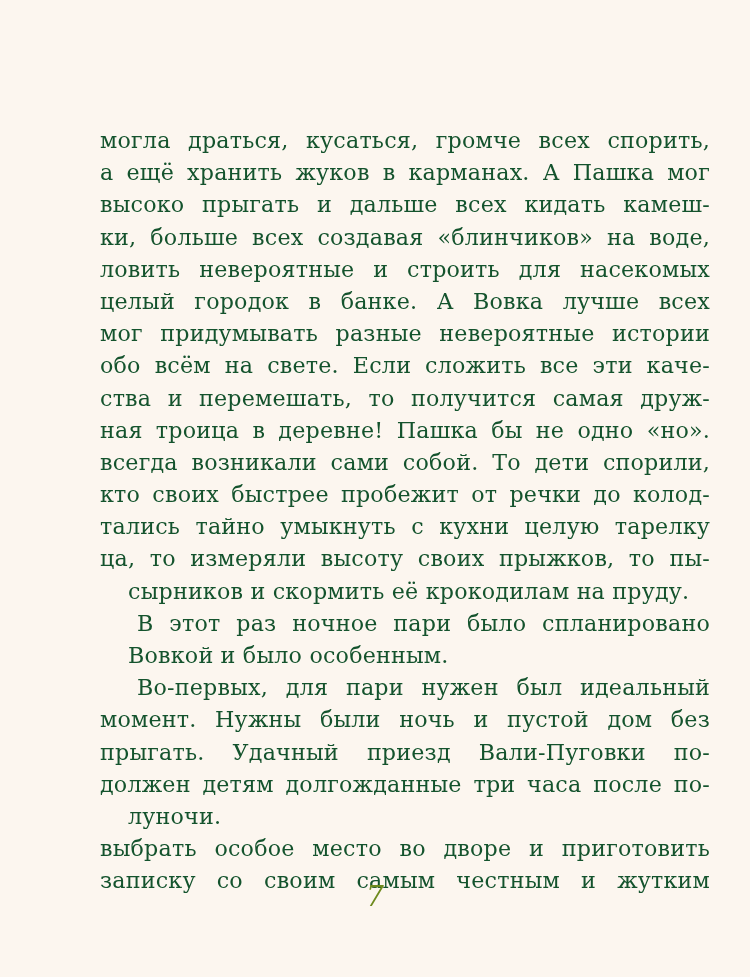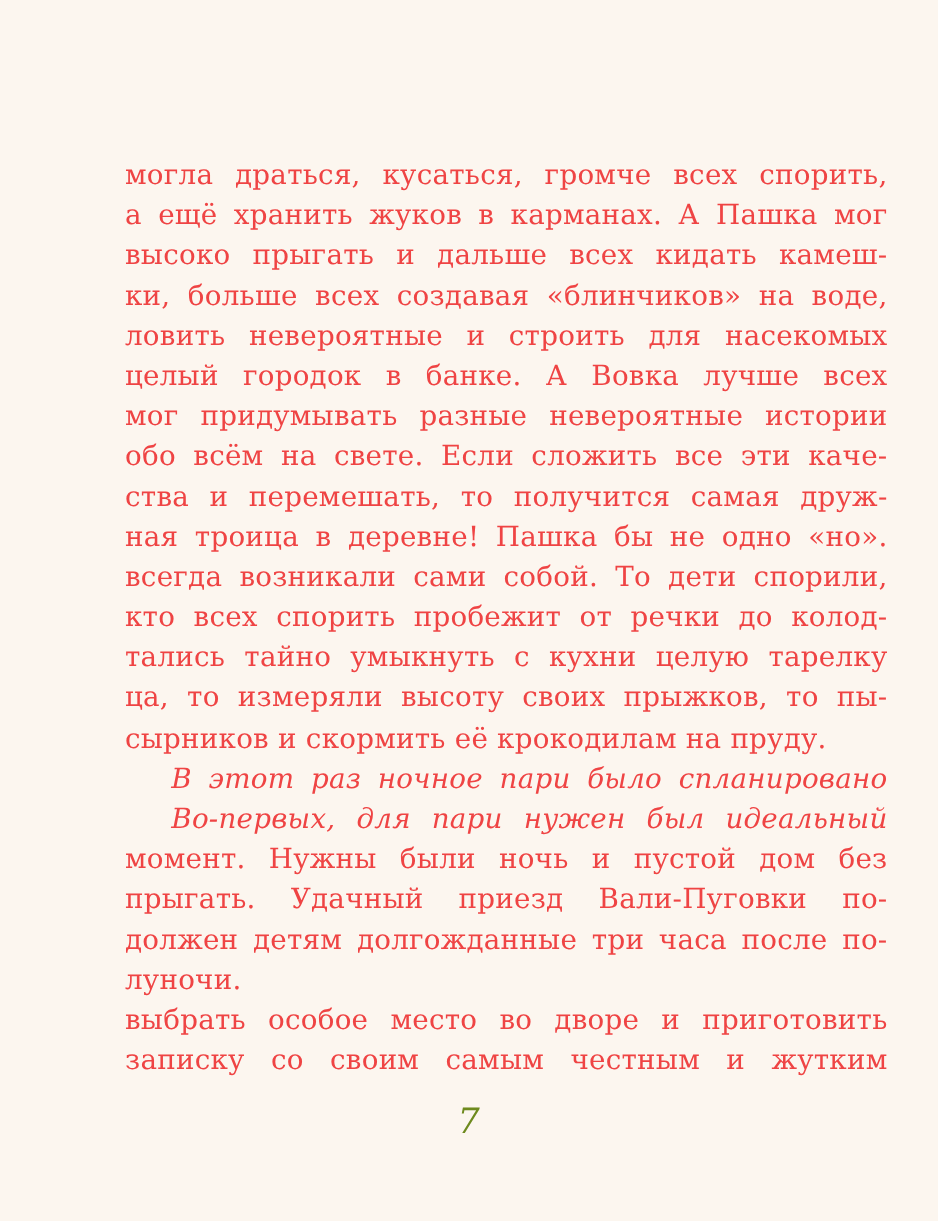--- a/index.html
+++ b/index.html
@@ -1,42 +1,43 @@
 <!DOCTYPE html>
 <html><head>
 <meta charset="utf-8">
 <style>
   html, body { margin:0; padding:0; }
   body { width:750px; height:977px; background:#fcf6ef; position:relative; overflow:hidden; }
   .page { position:absolute; left:100px; top:124px; width:610px; }
-  .line { font-family:"DejaVu Serif", serif; font-size:22.2px; color:#ef4444; height:32.2px; line-height:32.2px; white-space:nowrap; text-align:justify; text-align-last:justify; letter-spacing:0.2px; }
-  .line.last { text-align-last:left; }
-  .line.indent { padding-left:37px;font-style:italic; }
+  .line { font-family:"DejaVu Serif", serif; font-size:22.2px; color:#14532d; height:32.2px; line-height:32.2px; white-space:nowrap; text-align:justify; text-align-last:justify; letter-spacing:0.2px; }
+  .line.last { text-align-last:left;margin-left:28px; }
+  .line.indent { padding-left:37px; }
   .pnum { position:absolute; left:0; width:750px; top:880px; text-align:center; font-family:"DejaVu Serif", serif; font-style:italic; font-size:28px; color:#6e8a1e; }
 </style>
 </head>
 <body>
 
 <div class="page" id="page">
     <div class="line">могла драться, кусаться, громче всех спорить,</div>
     <div class="line">а ещё хранить жуков в карманах. А Пашка мог</div>
     <div class="line">высоко прыгать и дальше всех кидать камеш-</div>
     <div class="line">ки, больше всех создавая «блинчиков» на воде,</div>
     <div class="line">ловить невероятные и строить для насекомых</div>
     <div class="line">целый городок в банке. А Вовка лучше всех</div>
     <div class="line">мог придумывать разные невероятные истории</div>
     <div class="line">обо всём на свете. Если сложить все эти каче-</div>
     <div class="line">ства и перемешать, то получится самая друж-</div>
     <div class="line">ная троица в деревне! Пашка бы не одно «но».</div>
     <div class="line">всегда возникали сами собой. То дети спорили,</div>
-    <div class="line">кто всех спорить пробежит от речки до колод-</div>
+    <div class="line">кто своих быстрее пробежит от речки до колод-</div>
     <div class="line">тались тайно умыкнуть с кухни целую тарелку</div>
     <div class="line">ца, то измеряли высоту своих прыжков, то пы-</div>
     <div class="line last">сырников и скормить её крокодилам на пруду.</div>
     <div class="line indent">В этот раз ночное пари было спланировано</div>
+    <div class="line last">Вовкой и было особенным.</div>
     <div class="line indent">Во-первых, для пари нужен был идеальный</div>
     <div class="line">момент. Нужны были ночь и пустой дом без</div>
     <div class="line">прыгать. Удачный приезд Вали-Пуговки по-</div>
     <div class="line">должен детям долгожданные три часа после по-</div>
     <div class="line last">луночи.</div>
     <div class="line">выбрать особое место во дворе и приготовить</div>
     <div class="line">записку со своим самым честным и жутким</div>
   </div>
 <div class="pnum">7</div>
 

